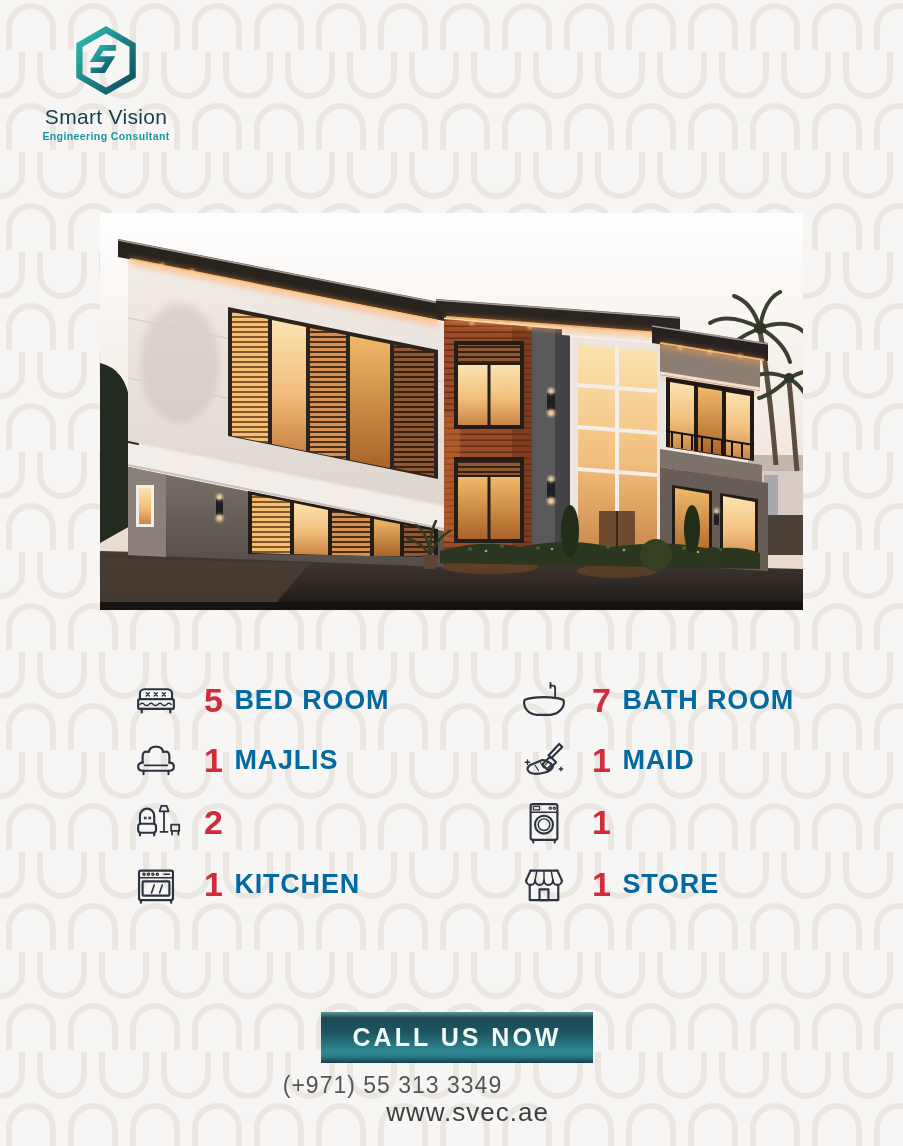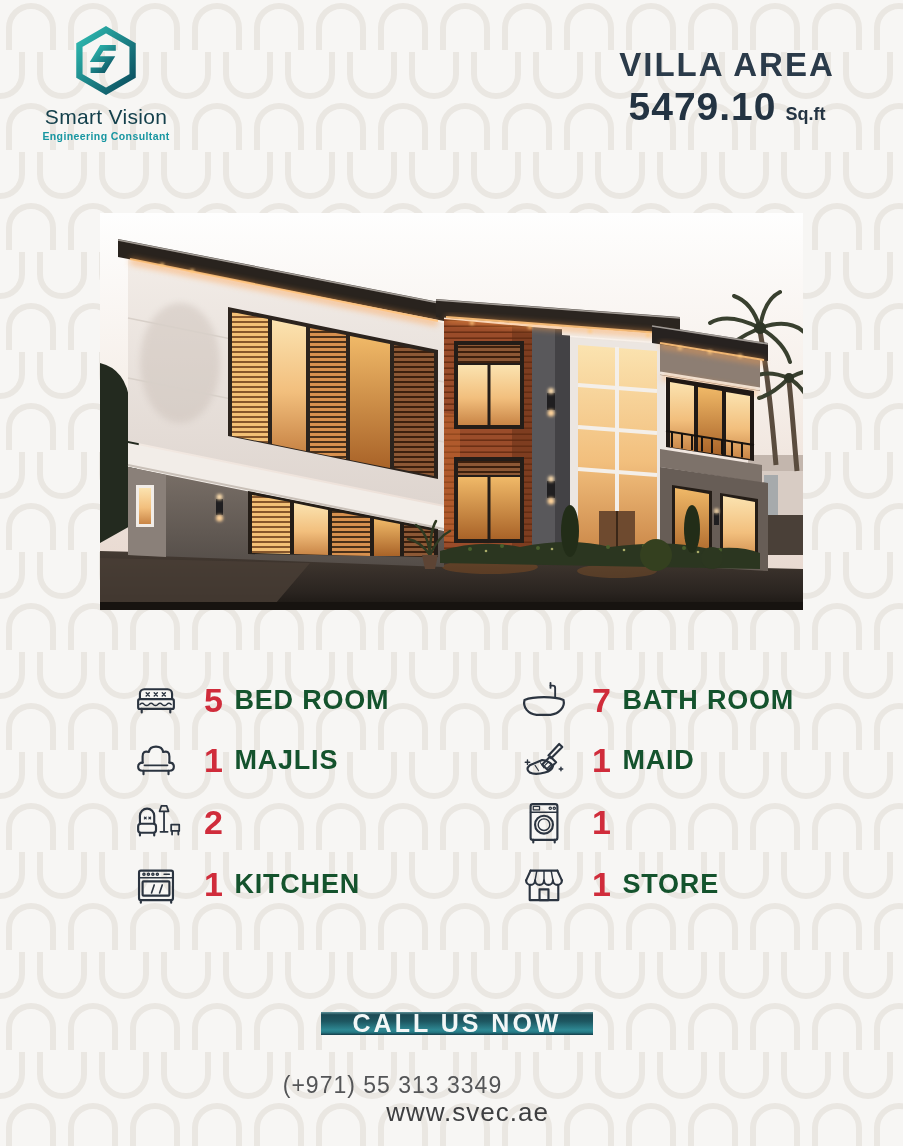--- a/index.html
+++ b/index.html
@@ -22,24 +22,24 @@
   .va-unit{font-size:18px; font-weight:700; color:#233342; margin-left:9px;}
 
   
   .hero{left:100px; top:213px; width:703px; height:397px; background:#fbf8f5;}
   .hero svg{display:block;}
 
   
   .feat-row{position:absolute; z-index:1; height:52px; display:flex; align-items:center;}
   .feat-icon{width:52px; height:52px; display:flex; align-items:center; justify-content:center; margin-right:22px; flex:0 0 auto;}
   .feat-count{font-size:34px; font-weight:800; color:#d02c3b; margin-right:11px; letter-spacing:.5px;}
-  .feat-label{font-size:27px; font-weight:800; color:#14532d; letter-spacing:.8px; white-space:nowrap;}
+  .feat-label{font-size:27px; font-weight:800; color:#0369a1; letter-spacing:.8px; white-space:nowrap;}
 
   
-  .cta{left:321px; top:1012px; width:272px; height:23px; display:flex; align-items:center; justify-content:center;
+  .cta{left:321px; top:1012px; width:272px; height:51px; display:flex; align-items:center; justify-content:center;
        background:linear-gradient(180deg,#5e939a 0%,#1c4a54 12%,#1d5660 40%,#2e8893 78%,#257a85 88%,#173d4a 100%);
        border:none; cursor:pointer;}
   .cta span{color:#f2f7f7; font-size:25px; font-weight:600; letter-spacing:3px;}
   .phone{left:0; top:1072px; width:785px; text-align:center; font-size:23px; font-weight:500; color:#545557; letter-spacing:1px;}
   .website{left:0; top:1097px; width:903px; text-align:center; font-size:26px; font-weight:500; color:#3e3f41; letter-spacing:1px; cursor:pointer;padding-left:16px;}
 
   .icon-stroke{stroke:#2b3440; fill:none; stroke-width:2.4; stroke-linecap:round; stroke-linejoin:round;}
 </style>
 </head>
 <body>
@@ -67,27 +67,20 @@
             <stop offset="1" stop-color="#0a4a5c"></stop>
         </linearGradient>
       </defs>
       <path d="M50,5 88,27 V71 L50,93 12,71 V27 Z" fill="none" stroke="url(#lgA)" stroke-width="9"></path>
       <path d="M64,31 H44 L34,47 H56 L46,63 H28" fill="none" stroke="url(#lgA)" stroke-width="8"></path>
     </svg>
     <div class="brand-name">Smart Vision</div>
     <div class="brand-tagline">Engineering Consultant</div>
   </div>
 
-  <div class="layer villa-area">
-    <div class="va-title">VILLA AREA</div>
-    <div class="va-row">
-      <span class="va-value">5479.10</span>
-      <span class="va-unit">Sq.ft</span>
-    </div>
-  </div>
 
   <figure class="layer hero" style="margin:0">
     <svg width="703" height="397" viewBox="0 0 703 397">
       <defs>
         <linearGradient id="skyG" x1="0" y1="0" x2="0" y2="1">
           <stop offset="0" stop-color="#fefefe"></stop>
             <stop offset=".45" stop-color="#f6efe9"></stop>
           <stop offset=".75" stop-color="#ecdfd7"></stop>
             <stop offset="1" stop-color="#e6d6cd"></stop>
         </linearGradient>

